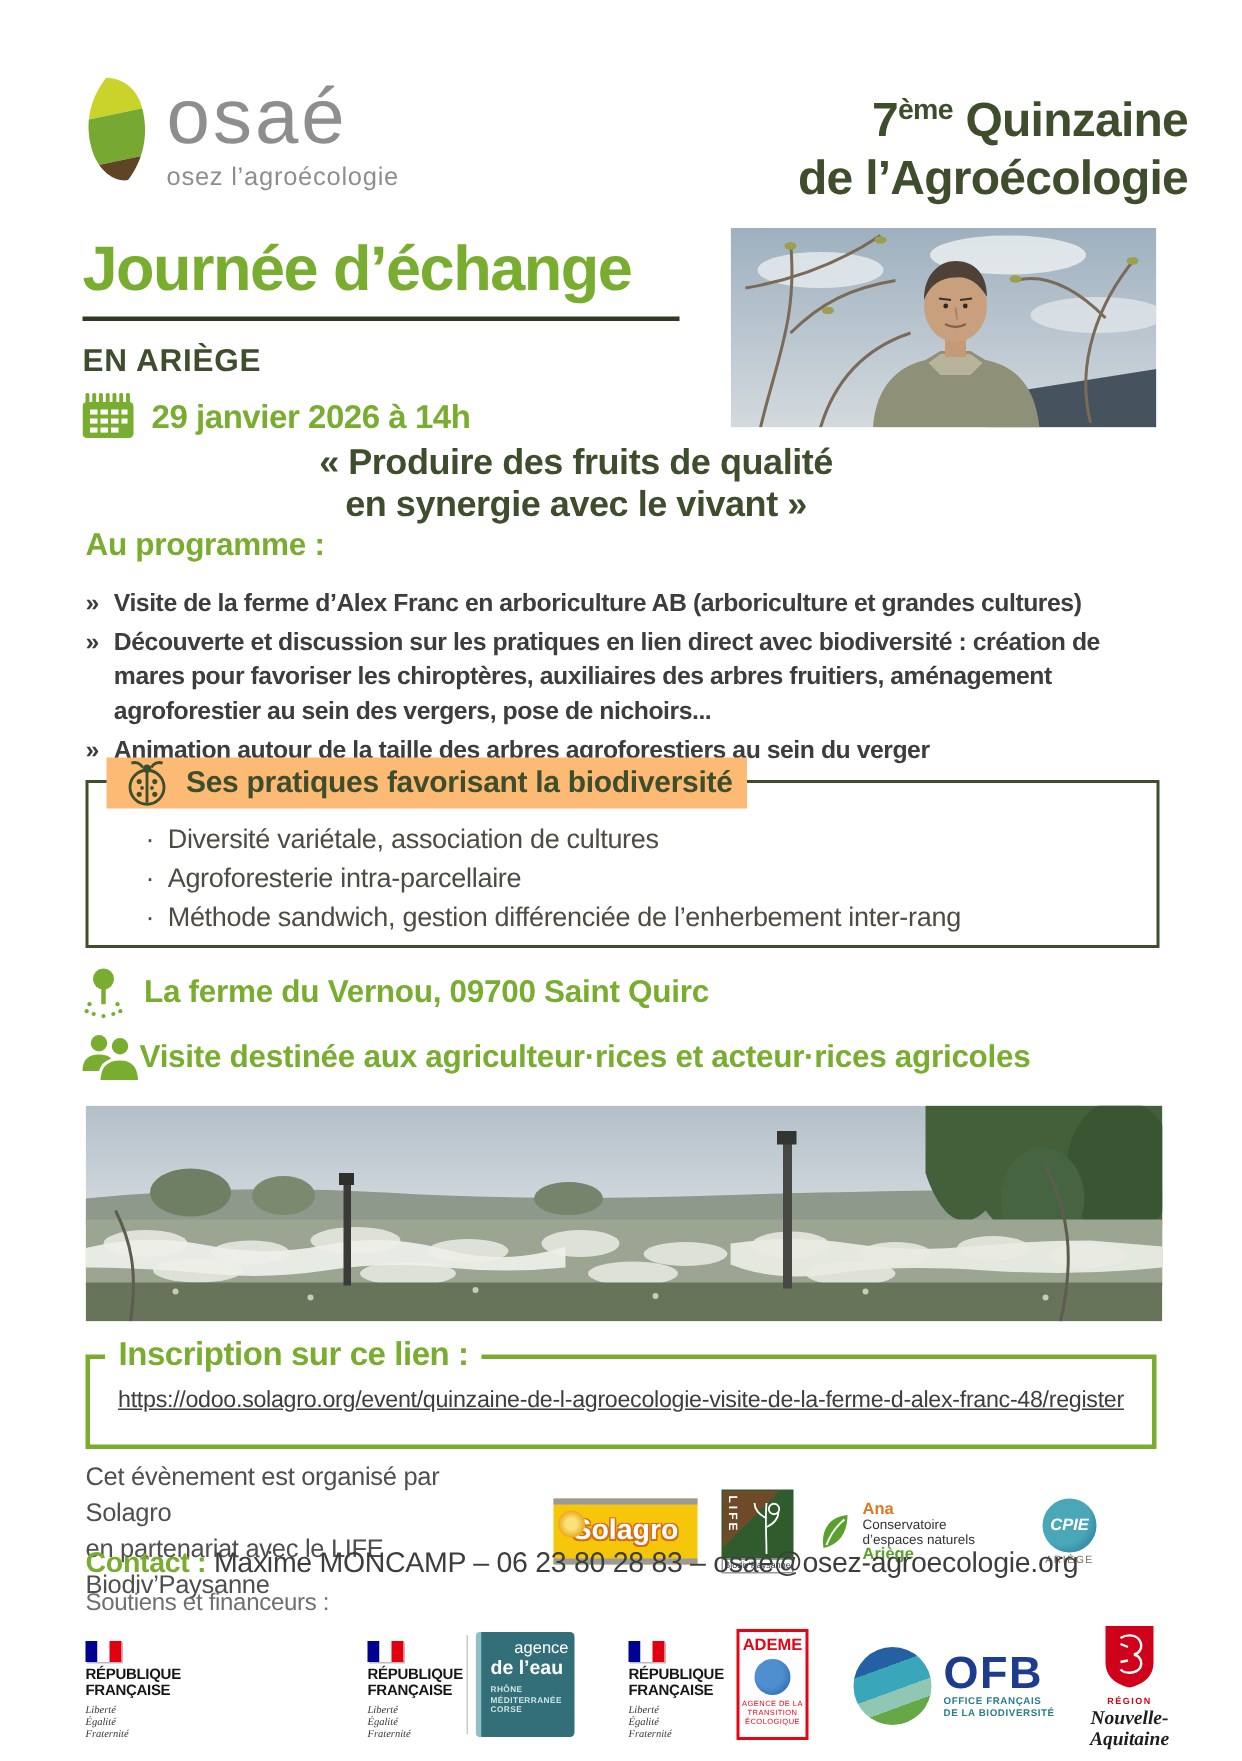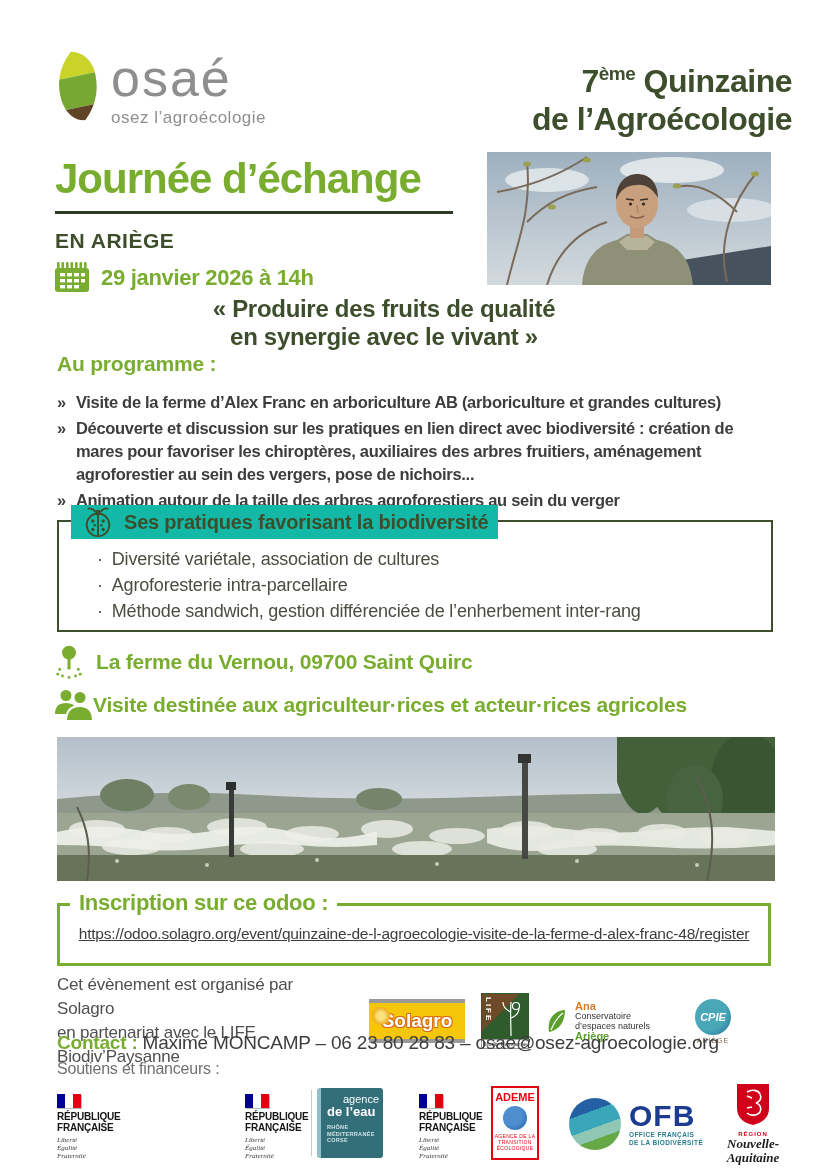--- a/index.html
+++ b/index.html
@@ -30,21 +30,21 @@
 
   
   .programme{position:absolute;left:57px;top:352px;width:722px;}
   .prog-head{font-size:21px;font-weight:bold;color:#79ad2f;margin-bottom:15px;letter-spacing:-.2px;}
   .prog-item{display:flex;gap:10px;font-size:16.5px;font-weight:bold;color:#3d3d3d;
              line-height:23px;letter-spacing:-.3px;margin-bottom:3px;}
   .prog-item .marker{flex:0 0 auto;}
 
   
   .practices{position:absolute;left:57px;top:520px;width:712px;height:108px;border:2px solid #3e4e2c;}
-  .practices .legend{position:absolute;top:-17px;left:12px;background:#14b8a6;padding:0 10px;
+  .practices .legend{position:absolute;top:-17px;left:12px;background:#fdba74;padding:0 10px;
                      display:flex;align-items:center;gap:9px;color:#3e4e2c;font-weight:bold;
                      font-size:20px;letter-spacing:-.2px;}
   .prac-list{margin:24px 0 0 0;padding:0 16px 0 38px;}
   .prac-item{display:flex;gap:9px;font-size:18px;color:#4c4c43;line-height:26px;letter-spacing:-.2px;}
 
   
   .loc-row{position:absolute;left:55px;top:644px;display:flex;align-items:center;gap:13px;
            color:#79ad2f;font-weight:bold;font-size:21px;letter-spacing:-.2px;}
   .aud-row{position:absolute;left:53px;top:688px;display:flex;align-items:center;
            color:#79ad2f;font-weight:bold;font-size:21px;letter-spacing:-.2px;}
@@ -373,21 +373,21 @@
       <rect x="465" y="22" width="6" height="100" fill="#474744"></rect>
         <rect x="461" y="17" width="13" height="9" fill="#333331"></rect>
       <g stroke="#5c5c50" stroke-width="2" fill="none">
         <path d="M650,144 C660,100 655,70 640,40"></path>
           <path d="M30,144 C35,110 30,90 20,70"></path>
       </g>
     </svg>
   </div>
 
   <div class="registration">
-    <div class="legend">Inscription sur ce odoo :</div>
+    <div class="legend">Inscription sur ce lien :</div>
     <a class="reg-url" href="#">https://odoo.solagro.org/event/quinzaine-de-l-agroecologie-visite-de-la-ferme-d-alex-franc-48/register</a>
   </div>
 
   <div class="organizers">
     <div class="org-text">
       <div>Cet évènement est organisé par Solagro</div>
       <div>en partenariat avec le LIFE Biodiv’Paysanne</div>
     </div>
     <div class="logo-solagro">
       <span class="sun"></span>

